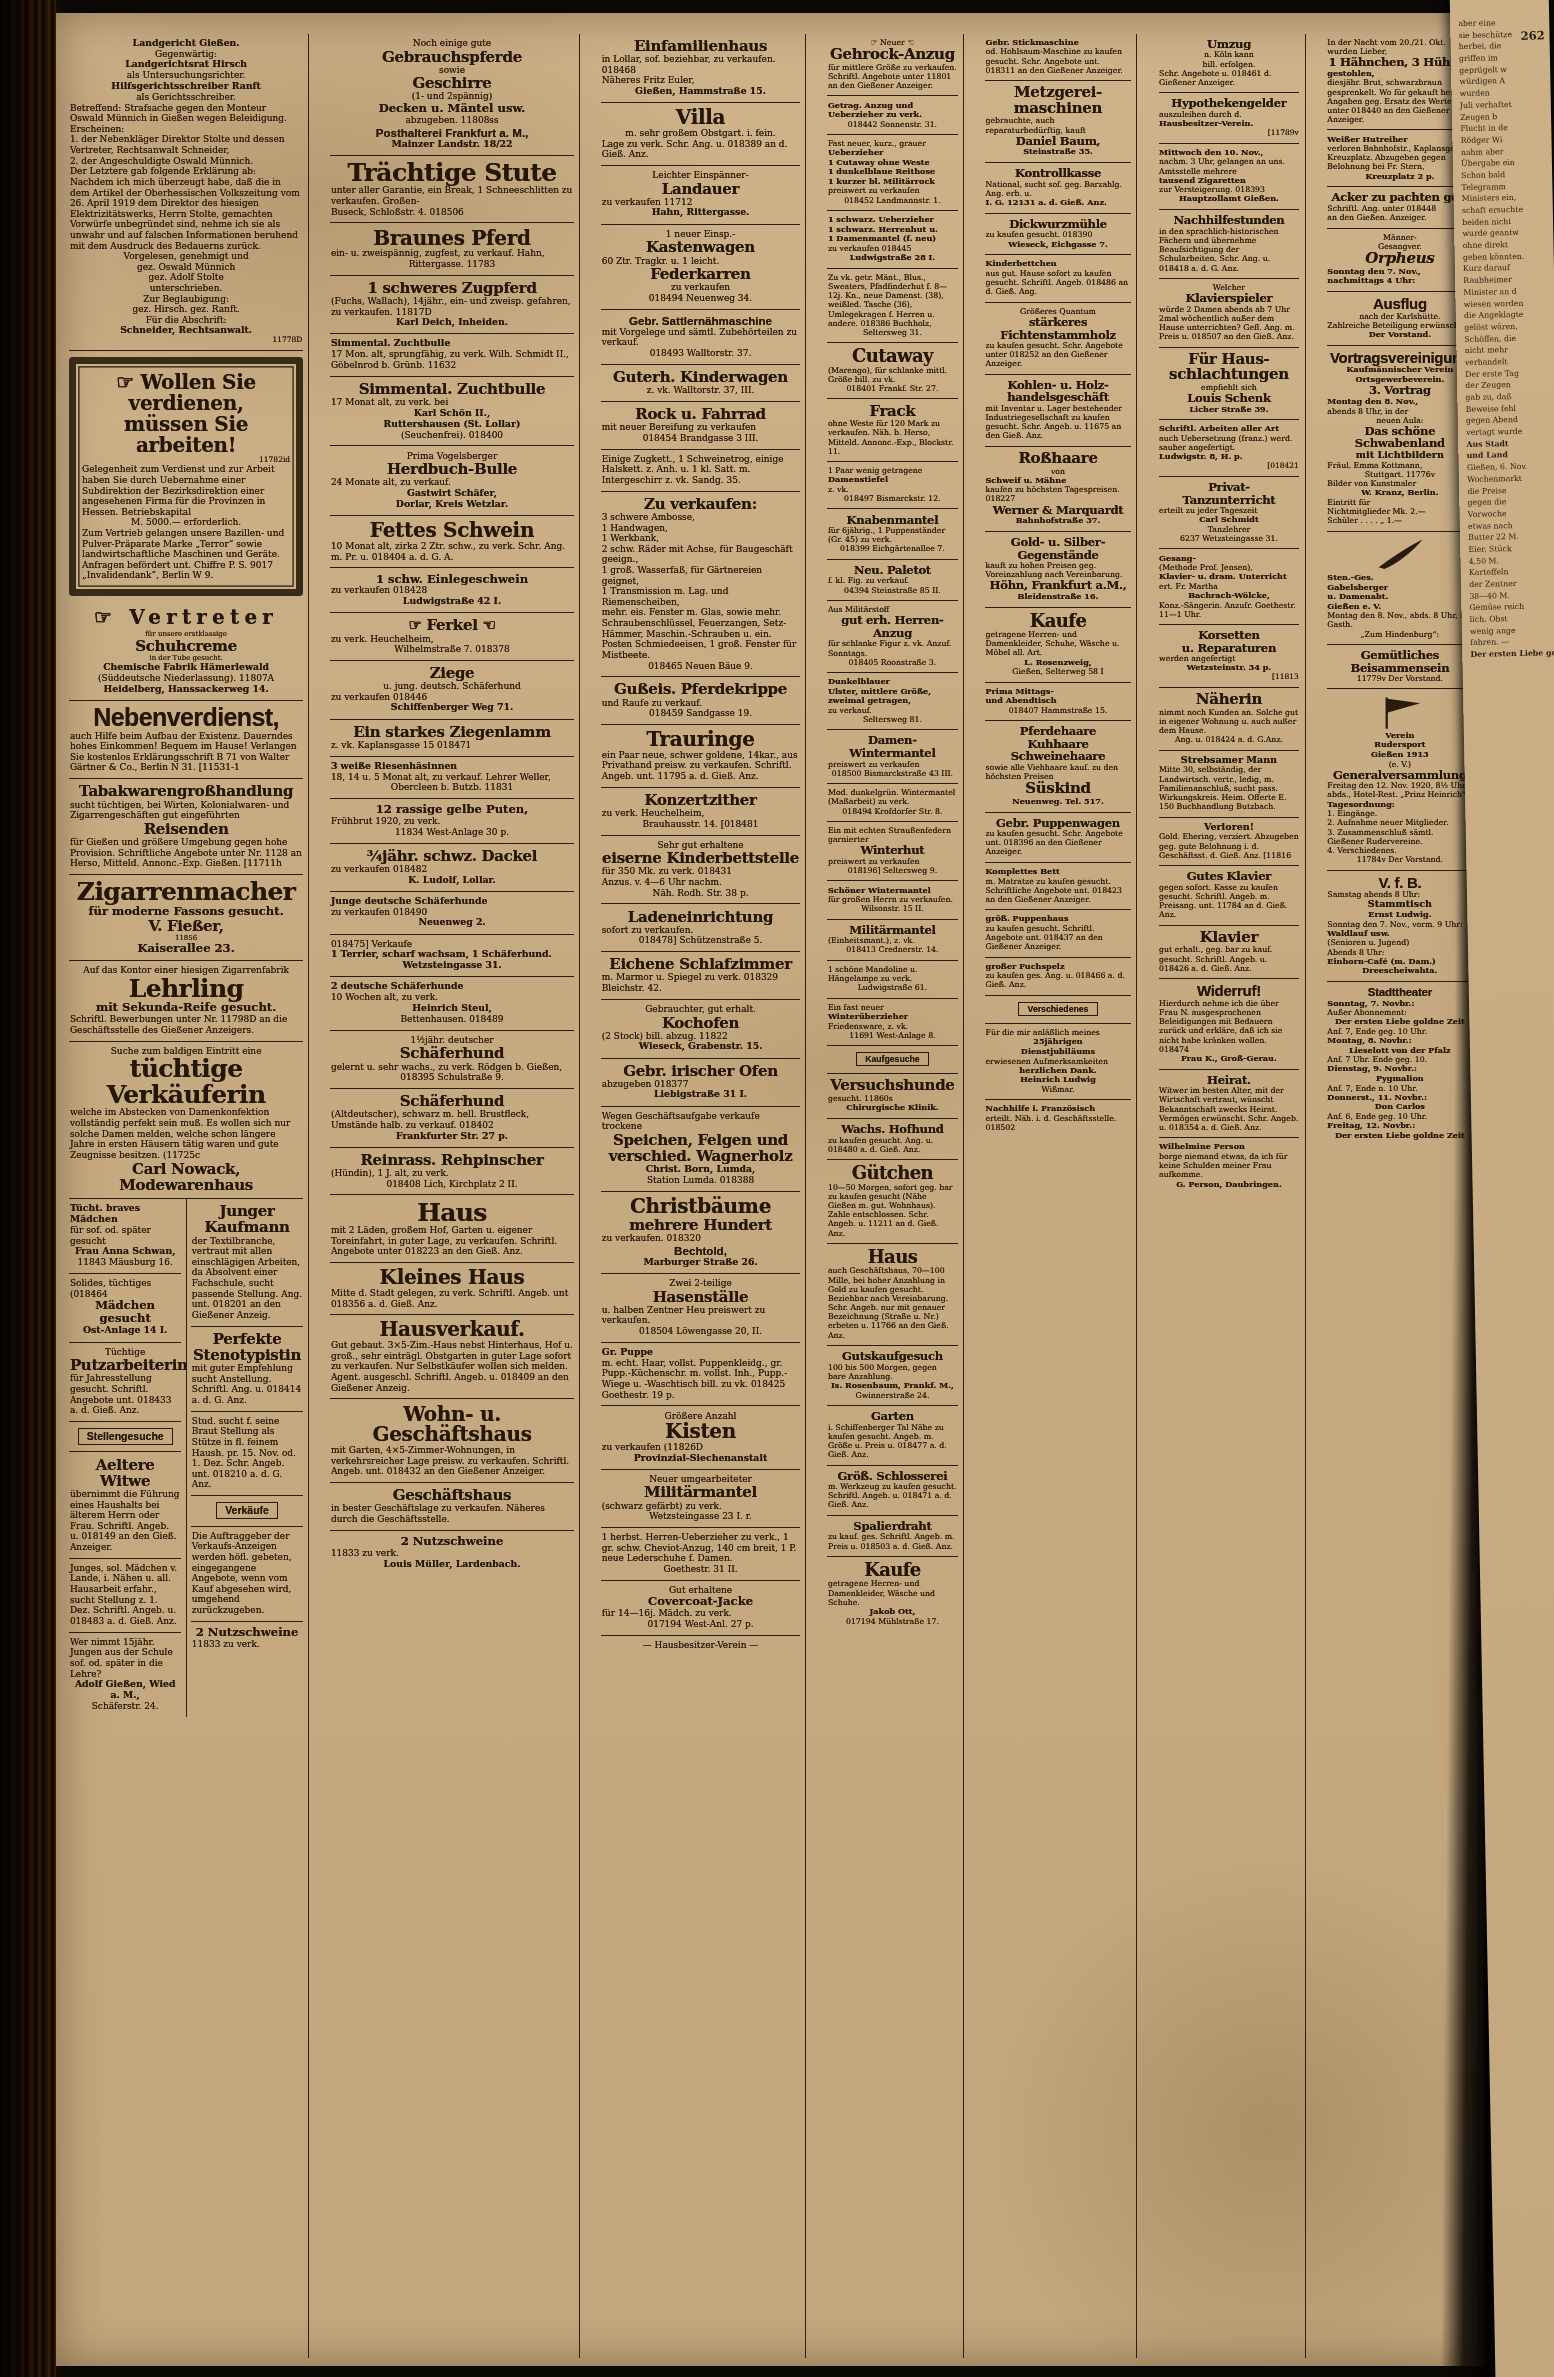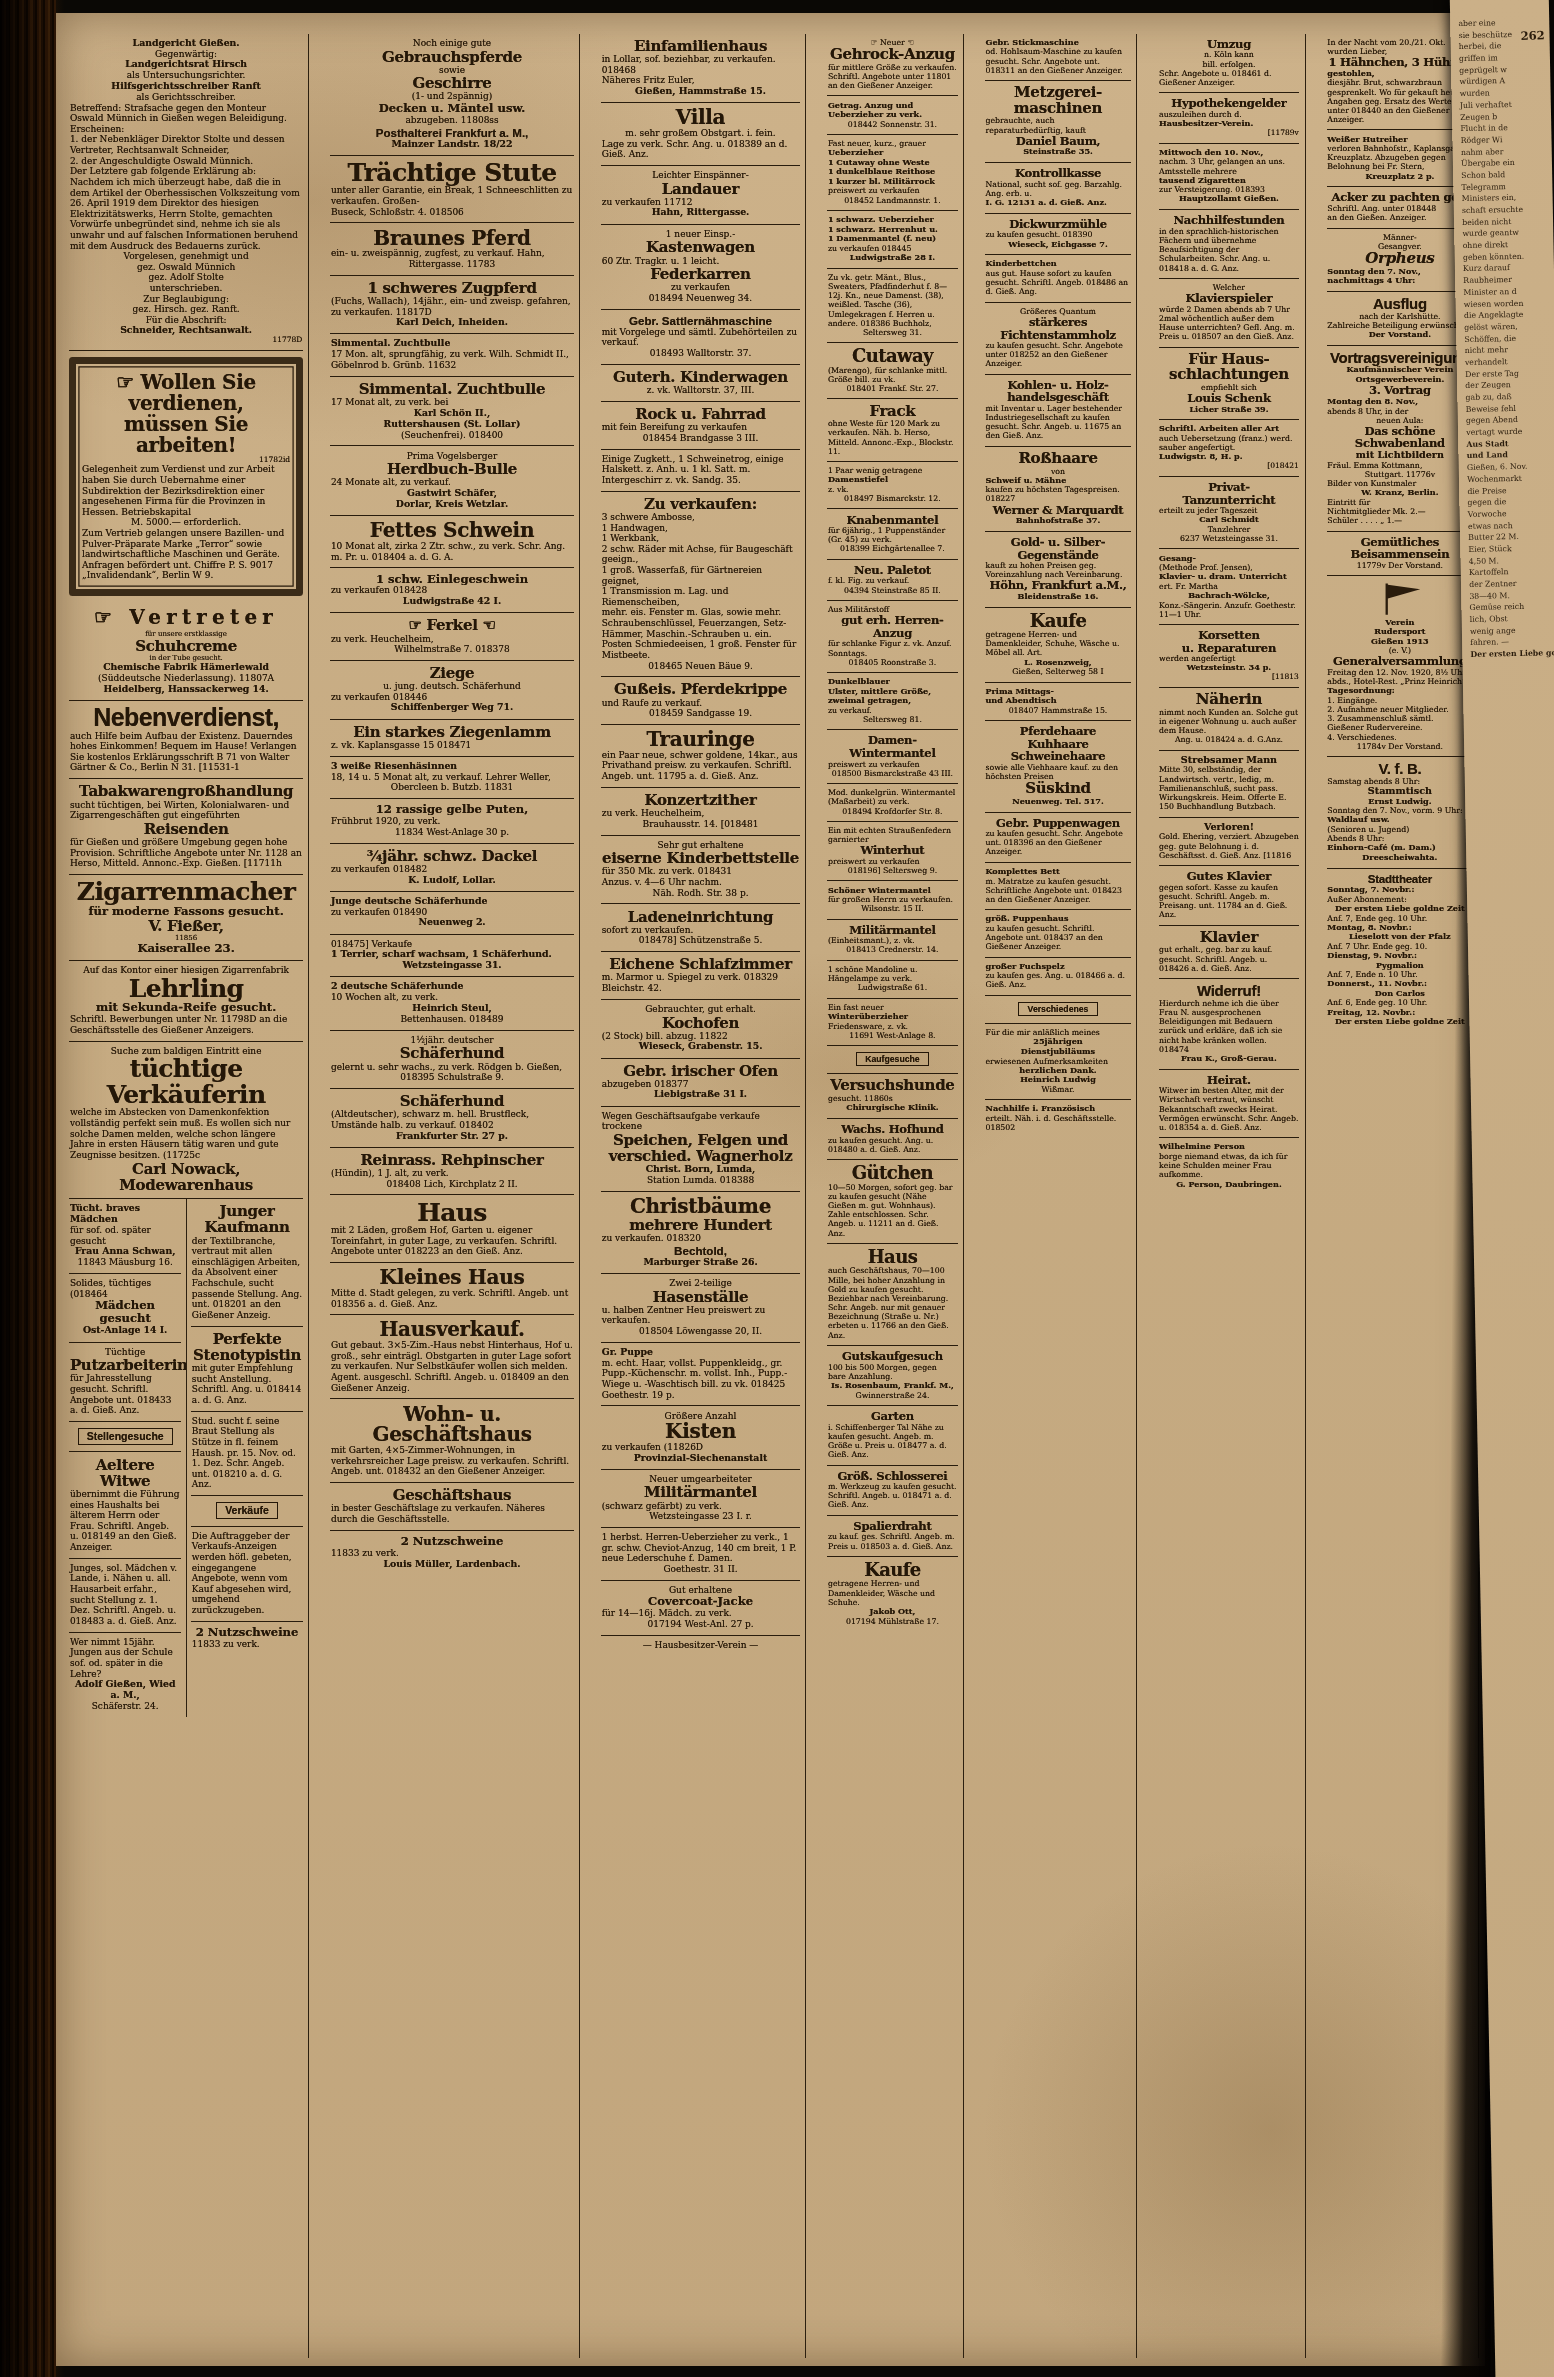--- a/index.html
+++ b/index.html
@@ -384,21 +384,21 @@
             <div class="l md sans">Gebr. Sattlernähmaschine</div>
             <div class="l t">mit Vorgelege und sämtl. Zubehörteilen zu verkauf.</div>
             <div class="l c">018493      Walltorstr. 37.</div>
           </div>
           <div class="ad">
             <div class="l lg">Guterh. Kinderwagen</div>
             <div class="l c">z. vk. Walltorstr. 37, III.</div>
           </div>
           <div class="ad">
             <div class="l lg">Rock u. Fahrrad</div>
-            <div class="l t">mit fein Bereifung zu verkaufen</div>
+            <div class="l t">mit neuer Bereifung zu verkaufen</div>
             <div class="l c">018454   Brandgasse 3 III.</div>
           </div>
           <div class="ad">
             <div class="l t">Einige Zugkett., 1 Schweinetrog, einige Halskett. z. Anh. u. 1 kl. Satt. m. Intergeschirr z. vk.  Sandg. 35.</div>
           </div>
           <div class="ad">
             <div class="l lg">Zu verkaufen:</div>
             <div class="l t">3 schwere Ambosse,</div>
             <div class="l t">1 Handwagen,</div>
             <div class="l t">1 Werkbank,</div>
@@ -894,20 +894,31 @@
             <div class="l lg">Das schöne</div>
             <div class="l lg">Schwabenland</div>
             <div class="l md">mit Lichtbildern</div>
             <div class="l t">Fräul.  Emma Kottmann,</div>
             <div class="l c">Stuttgart.       11776v</div>
             <div class="l t">Bilder von Kunstmaler</div>
             <div class="l cb">W. Kranz, Berlin.</div>
             <div class="l t">Eintritt für</div>
             <div class="l t">Nichtmitglieder  Mk. 2.—</div>
             <div class="l t">Schüler  .  .  .  .  „  1.—</div>
+          </div>
+          <div class="ad">
+            <svg class="deco" width="52" height="35" viewBox="0 0 90 60">
+              <path d="M8 52 C25 40 55 18 84 4 C66 26 40 46 18 55 Z M8 52 L2 58" fill="#2a1c0c"></path>
+            </svg>
+            <div class="l b">Sten.-Ges.</div>
+            <div class="l b">Gabelsberger</div>
+            <div class="l b">u. Damenabt.</div>
+            <div class="l b">Gießen e. V.</div>
+            <div class="l t">Montag den 8. Nov., abds. 8 Uhr, im Gasth.</div>
+            <div class="l c">„Zum Hindenburg“:</div>
           </div>
           <div class="ad">
             <div class="l lg">Gemütliches</div>
             <div class="l lg">Beisammensein</div>
             <div class="l c">11779v    Der Vorstand.</div>
           </div>
           <div class="ad">
             <svg class="deco" width="52" height="35" viewBox="0 0 90 60">
               <path d="M20 4 L20 58 L24 58 L24 4 Z M24 6 L80 14 L24 30 Z" fill="#2a1c0c"></path>
             </svg>

